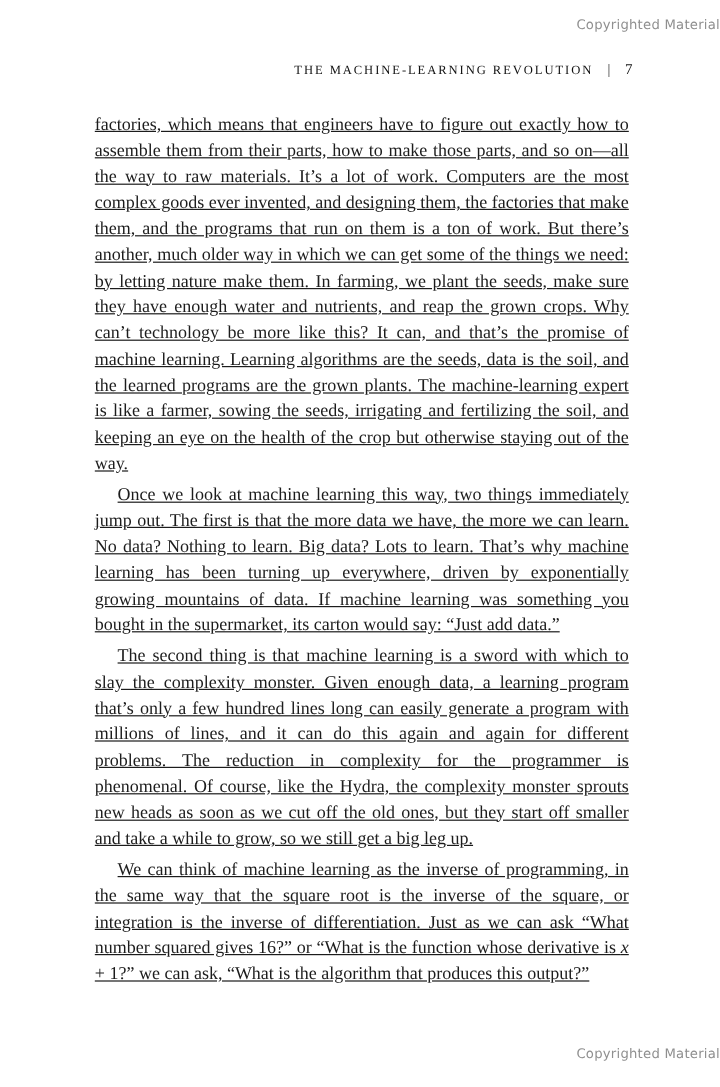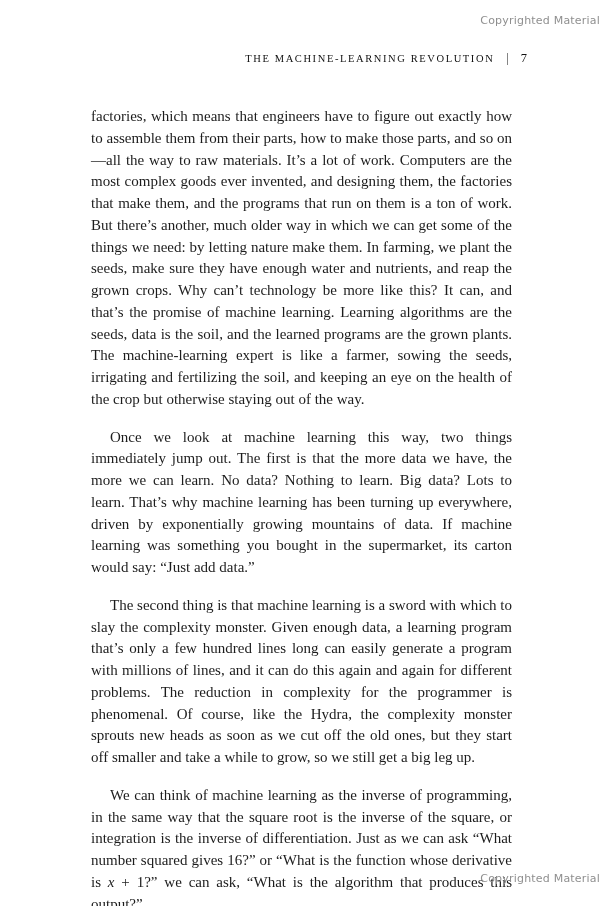--- a/index.html
+++ b/index.html
@@ -58,22 +58,23 @@
     position: absolute;
     top: 90px;
     left: 75px;
     width: 453px;
     font-size: 15px;
     line-height: 21.75px;
     text-align: justify;
     color: #1c1c1c;
   }
   .body-text p {
-    margin: 16px;
+    margin: 4px;
     padding: 0;
+    text-decoration: underline;
   }
   .body-text p.indent {
     text-indent: 19px;
   }
   .italic {
     font-style: italic;
   }
 </style>
 </head>
 <body>

